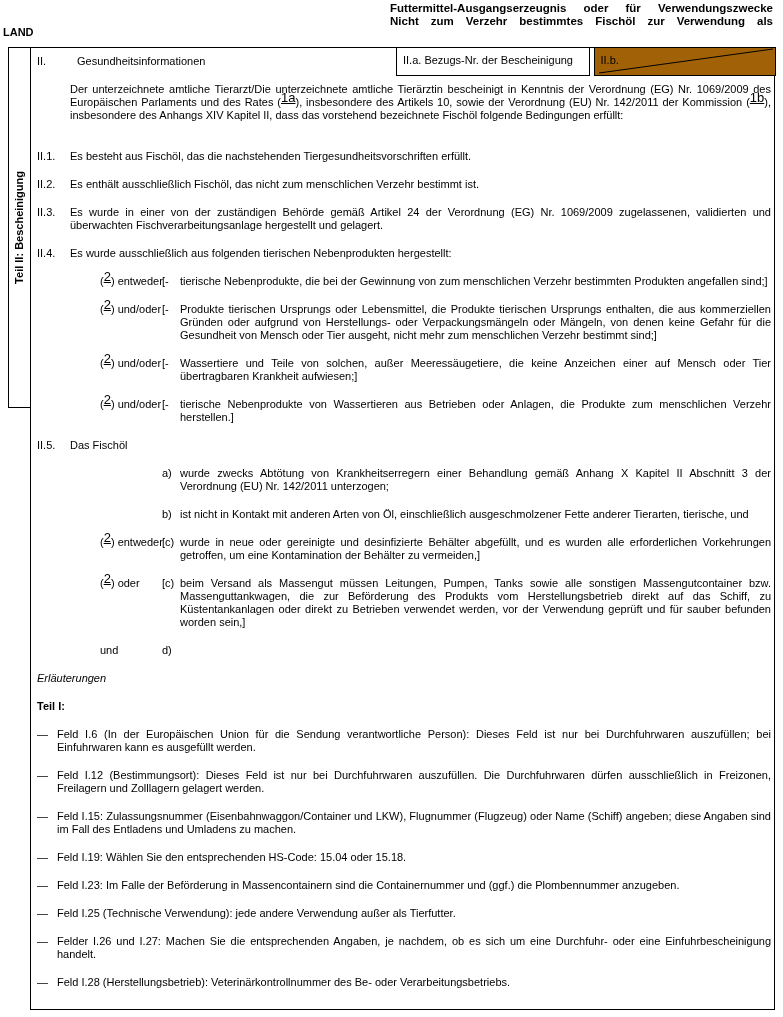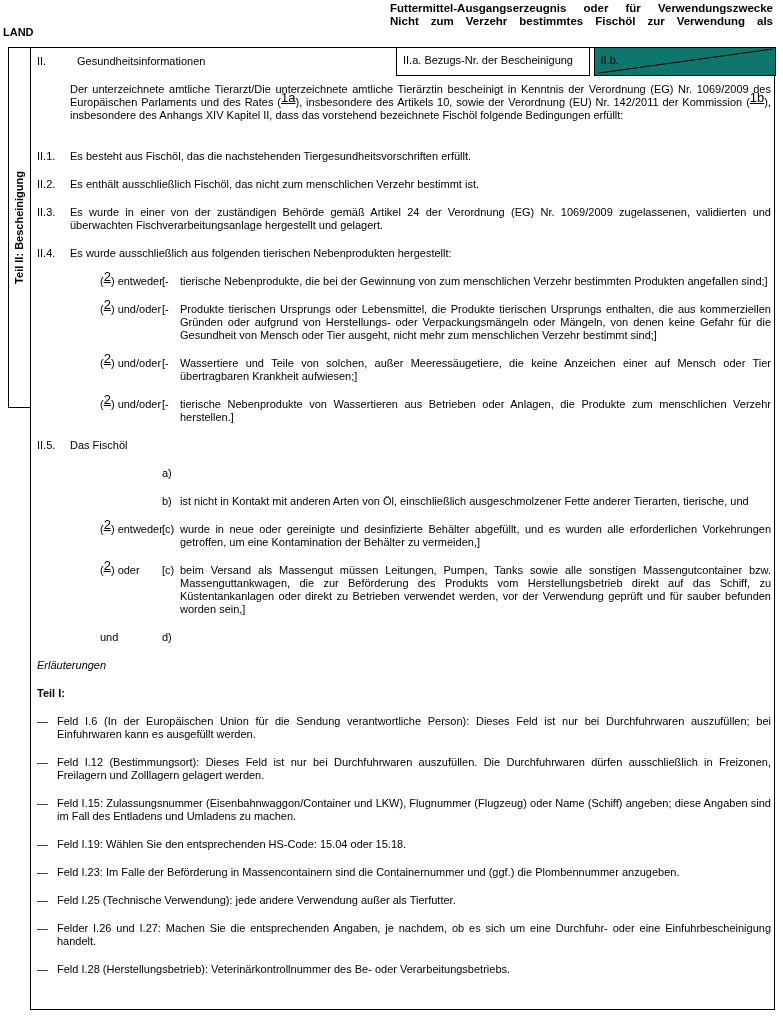--- a/index.html
+++ b/index.html
@@ -38,21 +38,21 @@
   .hdr-left { position:absolute; left:0; top:0; display:flex; padding:7px 0 0 6px; }
   .hdr-left .no { width:40px; flex:none; }
   .hdr-left .ttl { font-weight:normal; }
 
   .cell-iia {
     position:absolute; left:365px; top:-1.5px; width:194px; height:29.5px;
     border:1.5px solid #000; padding:6px 4px 0 6px; background:#fff;
   }
   .cell-iib {
     position:absolute; right:-1.5px; top:-1.5px; width:182px; height:29.5px;
-    border:1.5px solid #000; background:#0f766e;
+    border:1.5px solid #000; background:#a16207;
   }
   .cell-iib .lbl { position:absolute; left:6px; top:6px; }
   .cell-iib svg { position:absolute; left:0; top:0; }
 
   .content { position:absolute; left:0; right:0; top:28px; }
   .pad-top { height:7px; }
 
   .p-row { display:flex; margin-bottom:15px; }
   .col-no { width:39px; flex:none; padding-left:6px; }
   .col-text { flex:1; text-align:justify; padding-right:3px; }
@@ -148,20 +148,21 @@
     </div>
 
     <div class="p-row">
       <div class="col-no">II.5.</div>
       <div class="col-text">Das Fischöl</div>
     </div>
 
     <div class="opt-row">
       <div class="opt-marker"></div>
       <div class="opt-tag">a)</div>
+      <div class="opt-text">wurde zwecks Abtötung von Krankheitserregern einer Behandlung gemäß Anhang X Kapitel II Abschnitt 3 der Verordnung (EU) Nr. 142/2011 unterzogen;</div>
     </div>
     <div class="opt-row">
       <div class="opt-marker"></div>
       <div class="opt-tag">b)</div>
       <div class="opt-text">ist nicht in Kontakt mit anderen Arten von Öl, einschließlich ausgeschmolzener Fette anderer Tierarten, tierische, und</div>
     </div>
     <div class="opt-row">
       <div class="opt-marker">(<sup>2</sup>) entweder</div>
       <div class="opt-tag">[c)</div>
       <div class="opt-text">wurde in neue oder gereinigte und desinfizierte Behälter abgefüllt, und es wurden alle erforderlichen Vorkehrungen getroffen, um eine Kontamination der Behälter zu vermeiden,]</div>

